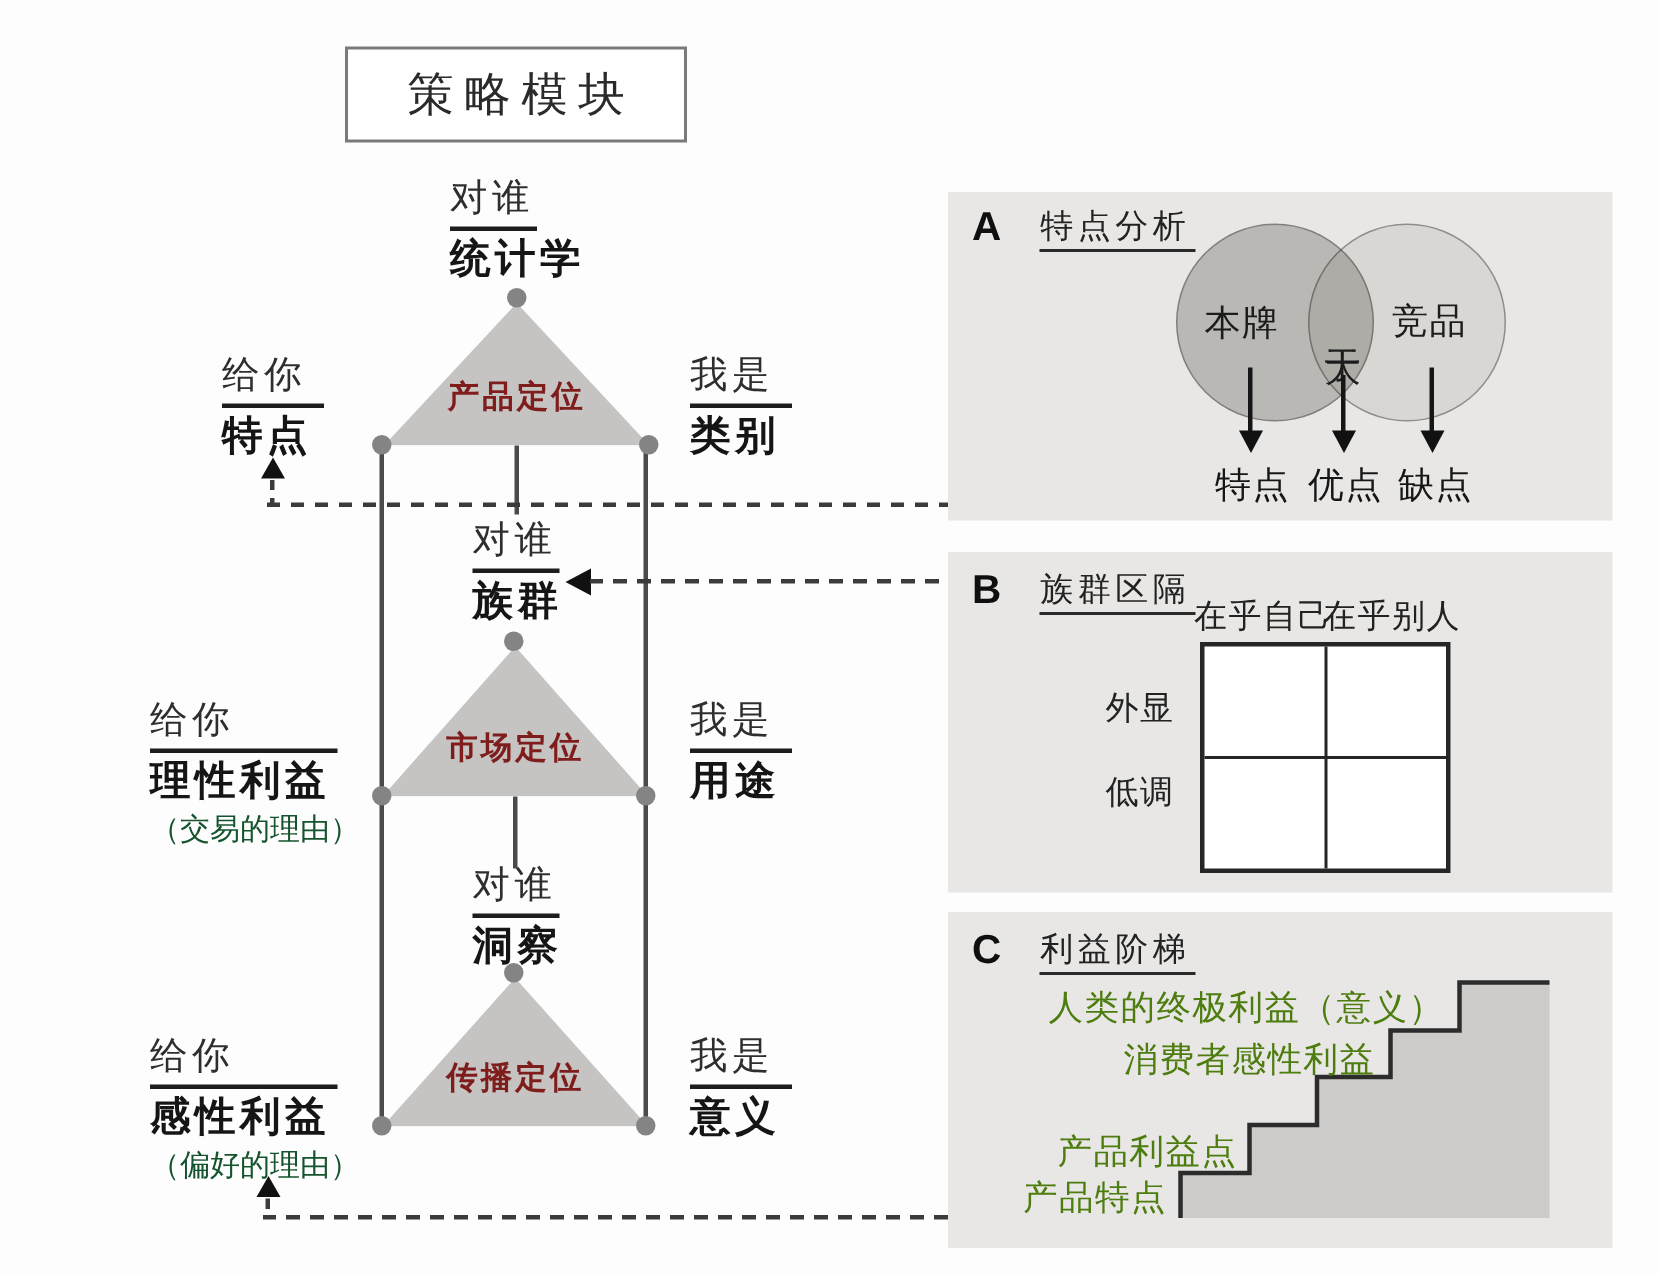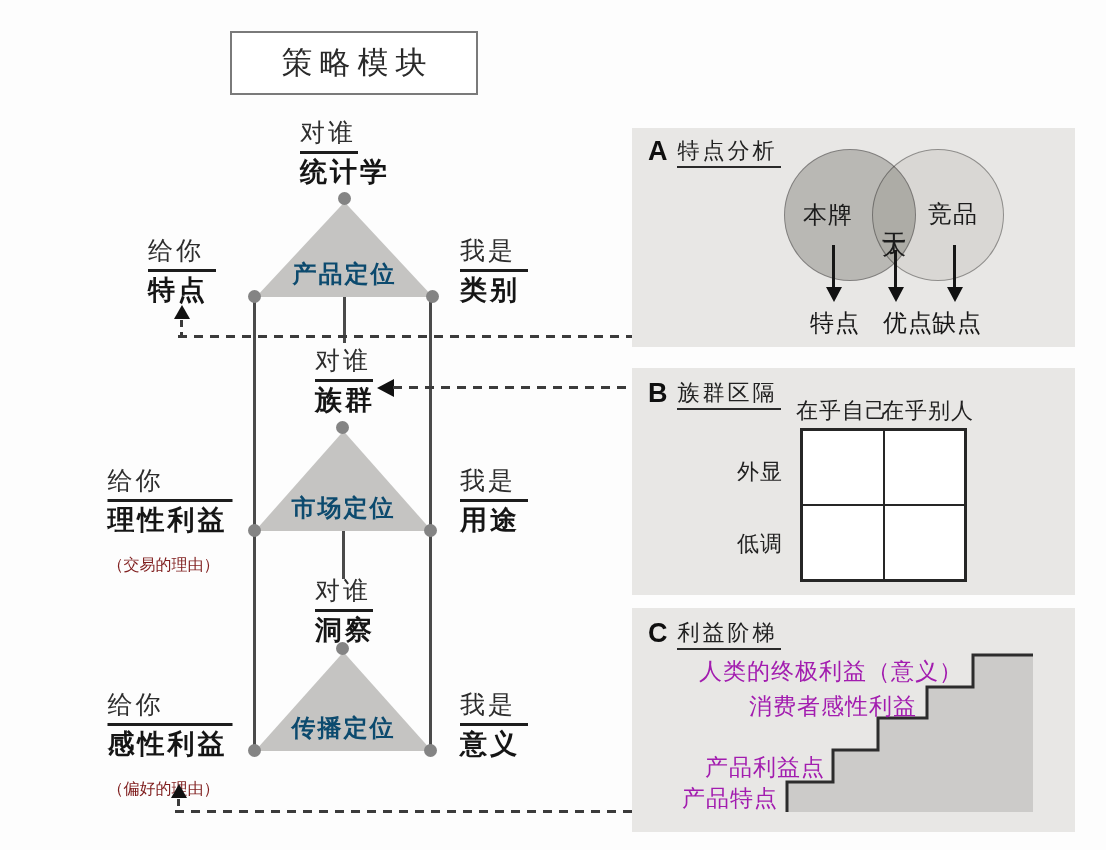--- a/index.html
+++ b/index.html
@@ -13,73 +13,73 @@
   .hdr-box {
     position:absolute; height:64px; border:2px solid #7a7a7a; background:#fff;
     display:flex; align-items:center; justify-content:center;
     font-size:31px; letter-spacing:7px; color:#2a2a2a; padding-left:7px;
   }
   
   .fr { position:absolute; transform:translateX(-50%); display:flex; flex-direction:column; align-items:flex-start; }
   .fr .top { font-size:25px; letter-spacing:3px; color:#2e2e2e; line-height:28px; }
   .fr .bar { border-top:3px solid #1d1d1d; margin:4px 0 3px; }
   .fr .val { font-size:27px; font-weight:bold; letter-spacing:3px; color:#151515; line-height:30px; }
-  .fr .note { font-size:16px; color:#7f1d1d; margin-top:20px; letter-spacing:0; white-space:nowrap; }
+  .fr .note { font-size:20px; color:#14532d; margin-top:4px; letter-spacing:0; white-space:nowrap; }
   .w58 { width:58px; } .w68 { width:68px; } .w125 { width:125px; }
   
   .tri {
     position:absolute; background:#c5c4c2;
     clip-path:polygon(50% 0, 0 100%, 100% 100%);
     display:flex; align-items:flex-end; justify-content:center;
   }
-  .tri .tlabel { font-size:24px; font-weight:bold; letter-spacing:2px; color:#0c4a6e; padding-bottom:7px; }
+  .tri .tlabel { font-size:21px; font-weight:bold; letter-spacing:2px; color:#7f1d1d; padding-bottom:19px; }
   
   .dot { position:absolute; width:13px; height:13px; border-radius:50%; background:#848484; }
   
   .vline { position:absolute; width:3px; background:#4a4a4a; }
   
   .dash-h { position:absolute; height:3px;
     background:repeating-linear-gradient(90deg,#3b3b3b 0 9px,transparent 9px 16px); }
   .dash-v { position:absolute; width:3px;
     background:repeating-linear-gradient(180deg,#3b3b3b 0 7px,transparent 7px 12px); }
   .arr-up { position:absolute; width:0; height:0;
     border-left:8px solid transparent; border-right:8px solid transparent; border-bottom:14px solid #111; }
   .arr-left { position:absolute; width:0; height:0;
     border-top:9px solid transparent; border-bottom:9px solid transparent; border-right:17px solid #111; }
   
   .panel { position:absolute; left:632px; width:443px; background:#e8e7e5; }
   .ptitle { position:absolute; left:16px; top:10px; display:flex; align-items:flex-start; gap:9px; }
   .ptitle .letter { font-family:"Liberation Sans","DejaVu Sans",sans-serif; font-weight:bold; font-size:27px; color:#0f0f0f; line-height:27px; }
-  .ptitle .tname { font-size:22px; letter-spacing:3px; color:#222; border-bottom:2px solid #2a2a2a; padding:2px 3px 4px 1px; line-height:22px; }
+  .ptitle .tname { font-size:22px; letter-spacing:3px; color:#222; border-bottom:2px solid #2a2a2a; padding:2px 3px 4px 1px; line-height:22px;margin-left:16px; }
   .ct { position:absolute; transform:translate(-50%,-50%); white-space:nowrap; }
   
   .circle { position:absolute; width:132px; height:132px; border-radius:50%;
     mix-blend-mode:multiply; border:1px solid rgba(90,90,90,.55); }
   .c-left { background:#cccbc9; }
   .c-right { background:#efeeec; }
   .vlabel { font-size:24px; letter-spacing:1px; color:#1c1c1c; }
   .vlabel-vert { writing-mode:vertical-rl; text-orientation:upright; letter-spacing:0; }
   .varrow { position:absolute; width:3px; background:#161616; }
   .arr-down { position:absolute; width:0; height:0;
     border-left:8px solid transparent; border-right:8px solid transparent; border-top:15px solid #111; }
   .outcome { font-size:24px; letter-spacing:1px; color:#161616; }
   
   .grid { position:absolute; background:#fff; border:3px solid #262626; }
   .grid .gv { position:absolute; left:50%; top:0; width:2px; height:100%; background:#262626; transform:translateX(-1px); }
   .grid .gh { position:absolute; top:50%; left:0; height:2px; width:100%; background:#262626; transform:translateY(-1px); }
   .mhead, .mrow { font-size:22px; letter-spacing:1px; color:#222; }
   
-  .step-label { position:absolute; font-size:23px; letter-spacing:1px; color:#a21caf; white-space:nowrap; }
+  .step-label { position:absolute; font-size:23px; letter-spacing:1px; color:#4d7c0f; white-space:nowrap; }
 </style>
 </head>
 <body>
 
 <div id="stage">
 
-  <div class="hdr-box" style="left:230px; top:31px; width:248px;">
+  <div class="hdr-box" style="left:230px; top:31px; width:228px;">
     <span>策略模块</span>
   </div>
 
   <div class="fr" style="left:345px; top:119px;">
     <span class="top">对谁</span>
     <span class="bar w58"></span>
     <span class="val">统计学</span>
   </div>
   <div class="fr" style="left:182px; top:237px;">
     <span class="top">给你</span>
@@ -174,33 +174,33 @@
     <span class="ct vlabel" style="left:321px; top:86px;">竞品</span>
 
     <div class="varrow" style="left:200px; top:117px; height:43px;"></div>
     <div class="arr-down" style="left:194px; top:159px;"></div>
     <div class="varrow" style="left:262px; top:122px; height:38px;"></div>
     <div class="arr-down" style="left:256px; top:159px;"></div>
     <div class="varrow" style="left:321px; top:117px; height:43px;"></div>
     <div class="arr-down" style="left:315px; top:159px;"></div>
 
     <span class="ct outcome" style="left:203px; top:195px;">特点</span>
-    <span class="ct outcome" style="left:276px; top:195px;font-family:Liberation Mono, monospace;">优点</span>
+    <span class="ct outcome" style="left:265px; top:195px;font-family:Liberation Mono, monospace;">优点</span>
     <span class="ct outcome" style="left:325px; top:195px;">缺点</span>
   </div>
 
   <div class="panel" style="top:368px; height:227px;">
     <div class="ptitle" style="top:12px;">
       <span class="letter">B</span>
       <span class="tname">族群区隔</span>
     </div>
     <span class="ct mhead" style="left:210px; top:43px;">在乎自己</span>
     <span class="ct mhead" style="left:296px; top:43px;font-family:Liberation Mono, monospace;">在乎别人</span>
     <span class="ct mrow" style="left:128px; top:104px;">外显</span>
-    <span class="ct mrow" style="left:128px; top:176px;">低调</span>
+    <span class="ct mrow" style="left:128px; top:160px;">低调</span>
     <div class="grid" style="left:168px; top:60px; width:167px; height:154px;">
       <div class="gv"></div>
       <div class="gh"></div>
     </div>
   </div>
 
   <div class="panel" style="top:608px; height:224px;">
     <div class="ptitle" style="top:12px;">
       <span class="letter">C</span>
       <span class="tname">利益阶梯</span>

